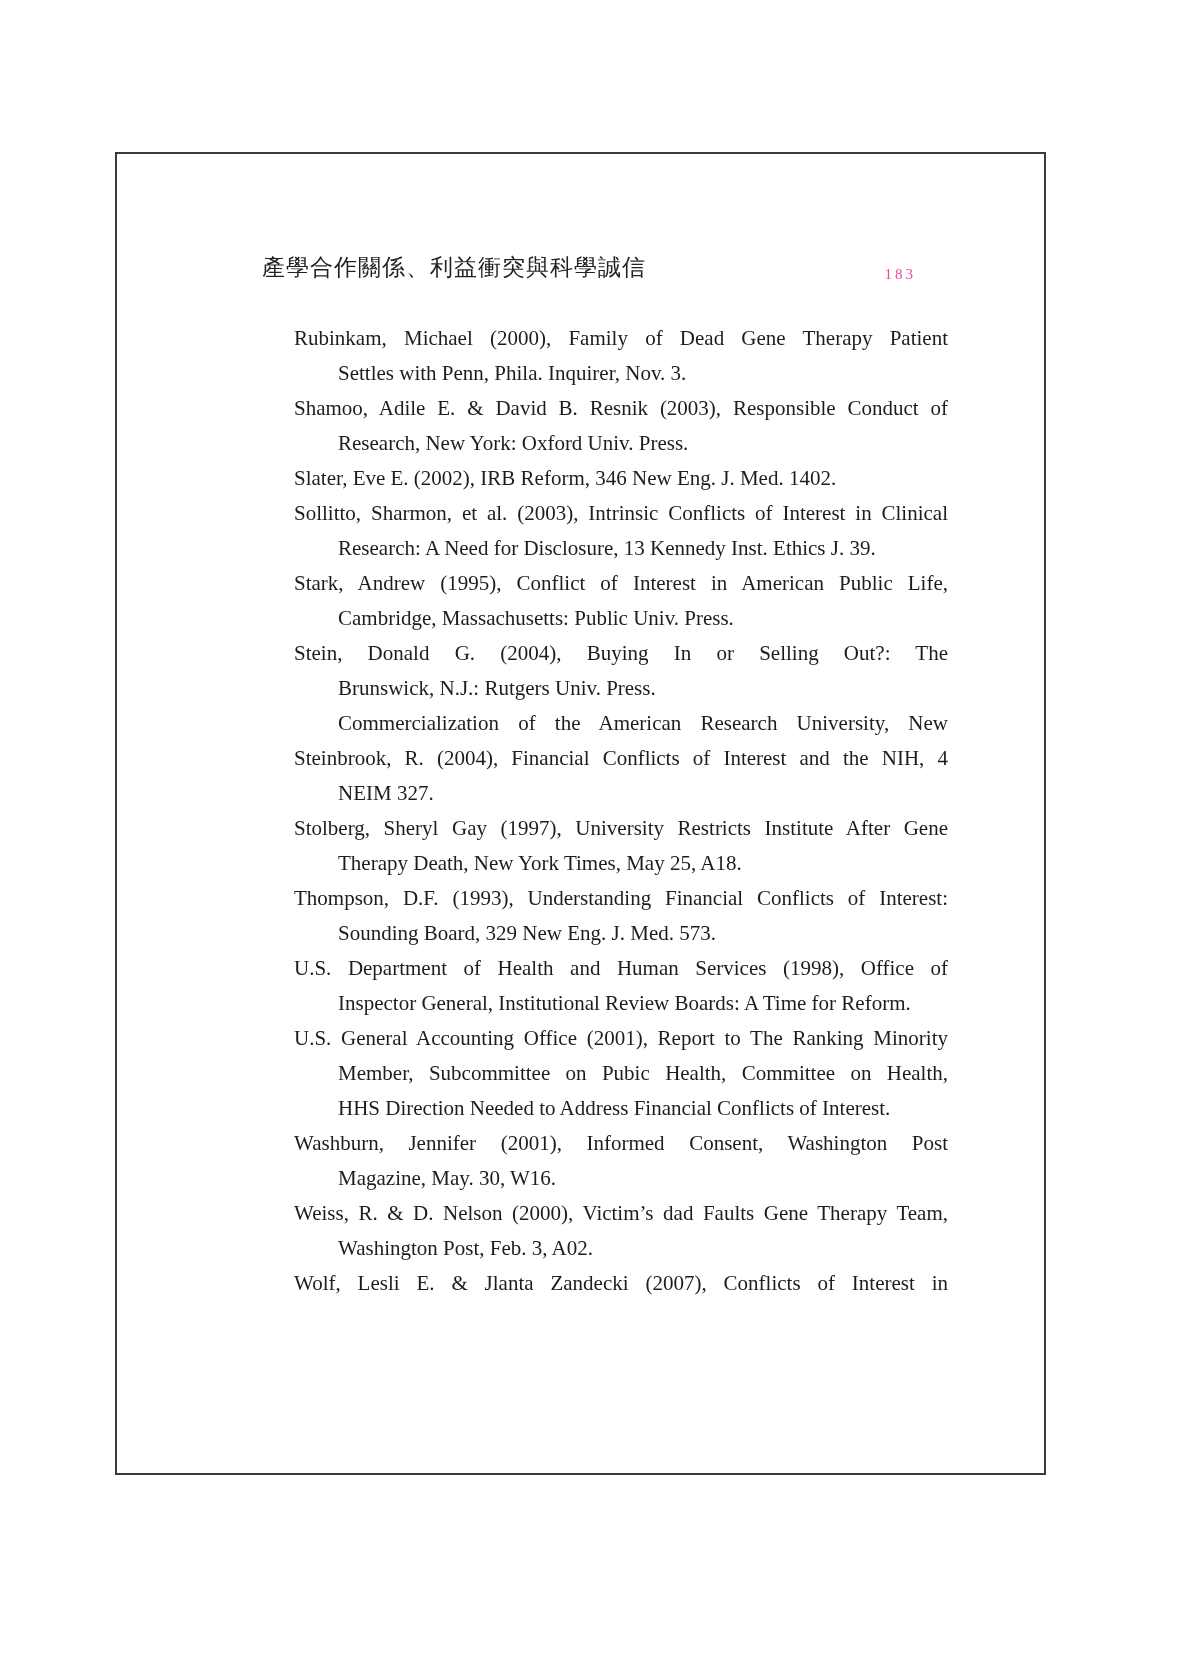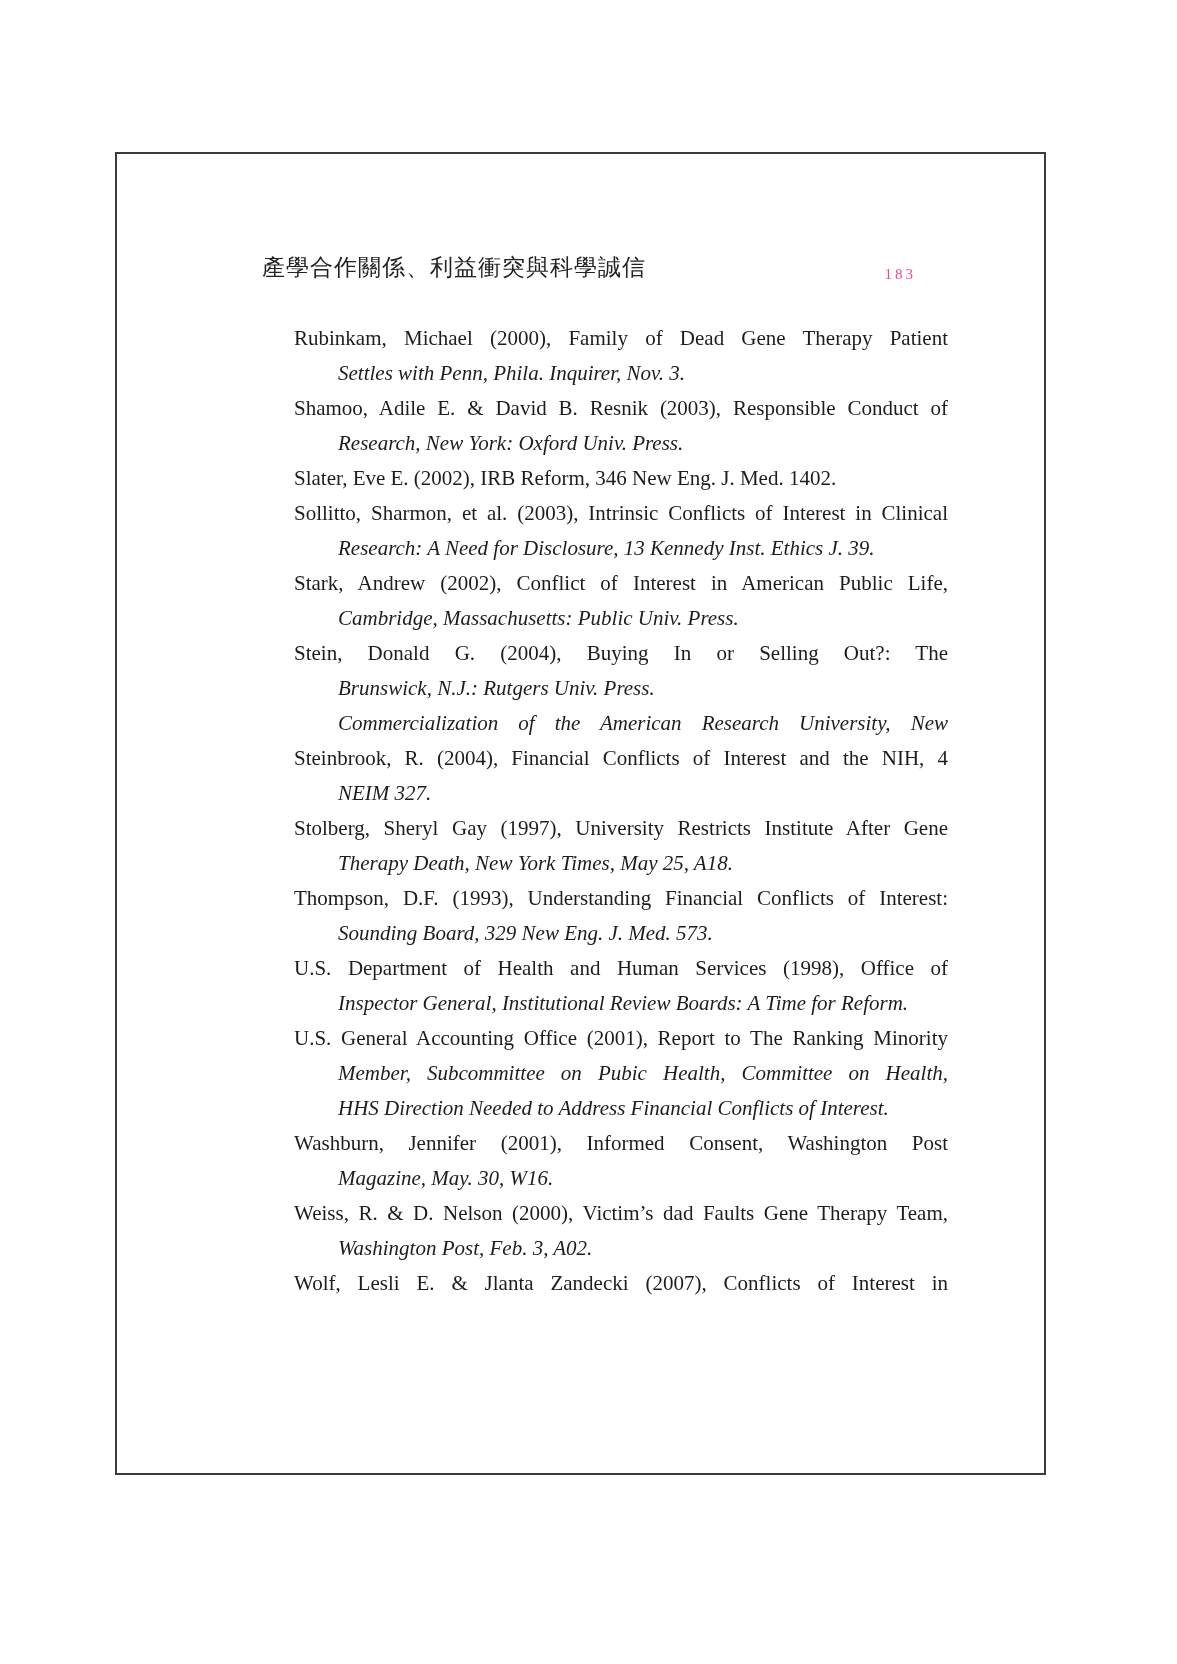--- a/index.html
+++ b/index.html
@@ -63,21 +63,20 @@
   .line {
     display: block;
     white-space: normal;
   }
   .just {
     text-align: justify;
     text-align-last: justify;
   }
   .cont {
     padding-left: 44px;
-    font-style: italic;
   }
 </style>
 </head>
 <body>
 
 <div class="page">
 
   <div class="page-border"></div>
 
   <div class="header-row">
@@ -100,21 +99,21 @@
     <p>
       <span class="line">Slater, Eve E. (2002), IRB Reform, 346 New Eng. J. Med. 1402.</span>
     </p>
 
     <p>
       <span class="line just">Sollitto, Sharmon, et al. (2003), Intrinsic Conflicts of Interest in Clinical</span>
       <span class="line cont">Research: A Need for Disclosure, 13 Kennedy Inst. Ethics J. 39.</span>
     </p>
 
     <p>
-      <span class="line just">Stark, Andrew (2002), Conflict of Interest in American Public Life,</span>
+      <span class="line just">Stark, Andrew (1995), Conflict of Interest in American Public Life,</span>
       <span class="line cont">Cambridge, Massachusetts: Public Univ. Press.</span>
     </p>
 
     <p>
       <span class="line just">Stein, Donald G. (2004), Buying In or Selling Out?: The</span>
       <span class="line cont">Brunswick, N.J.: Rutgers Univ. Press.</span>
       <span class="line cont just">Commercialization of the American Research University, New</span>
     </p>
 
     <p>

